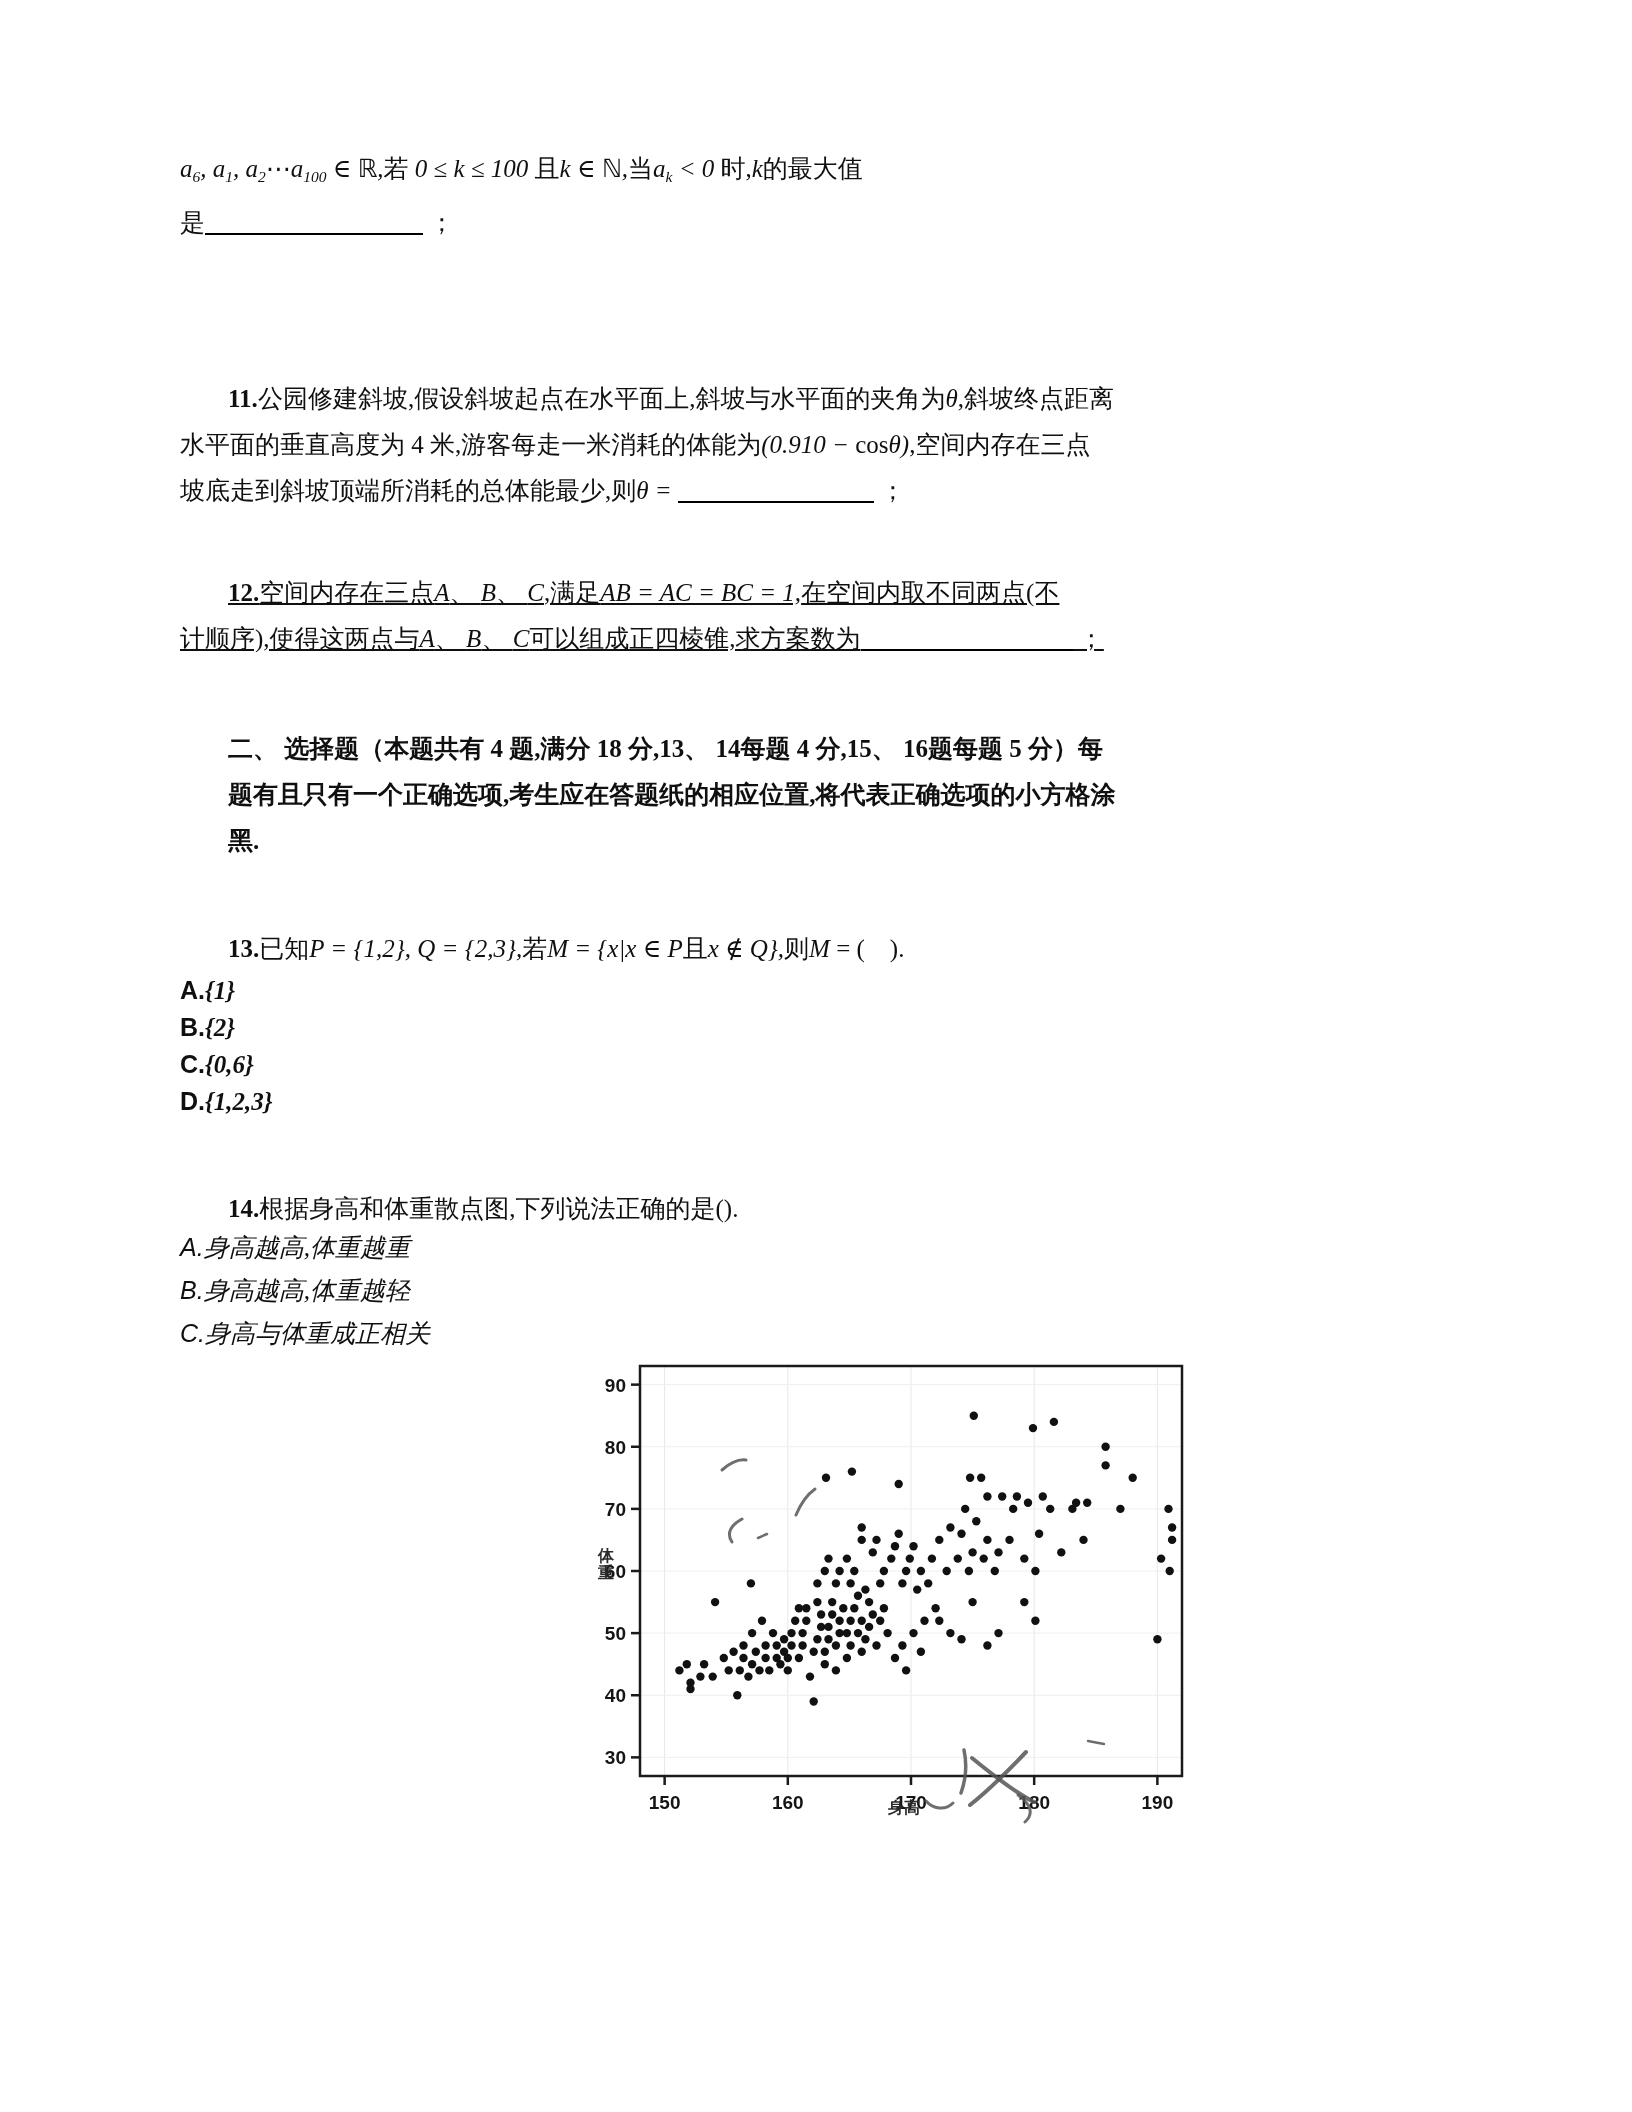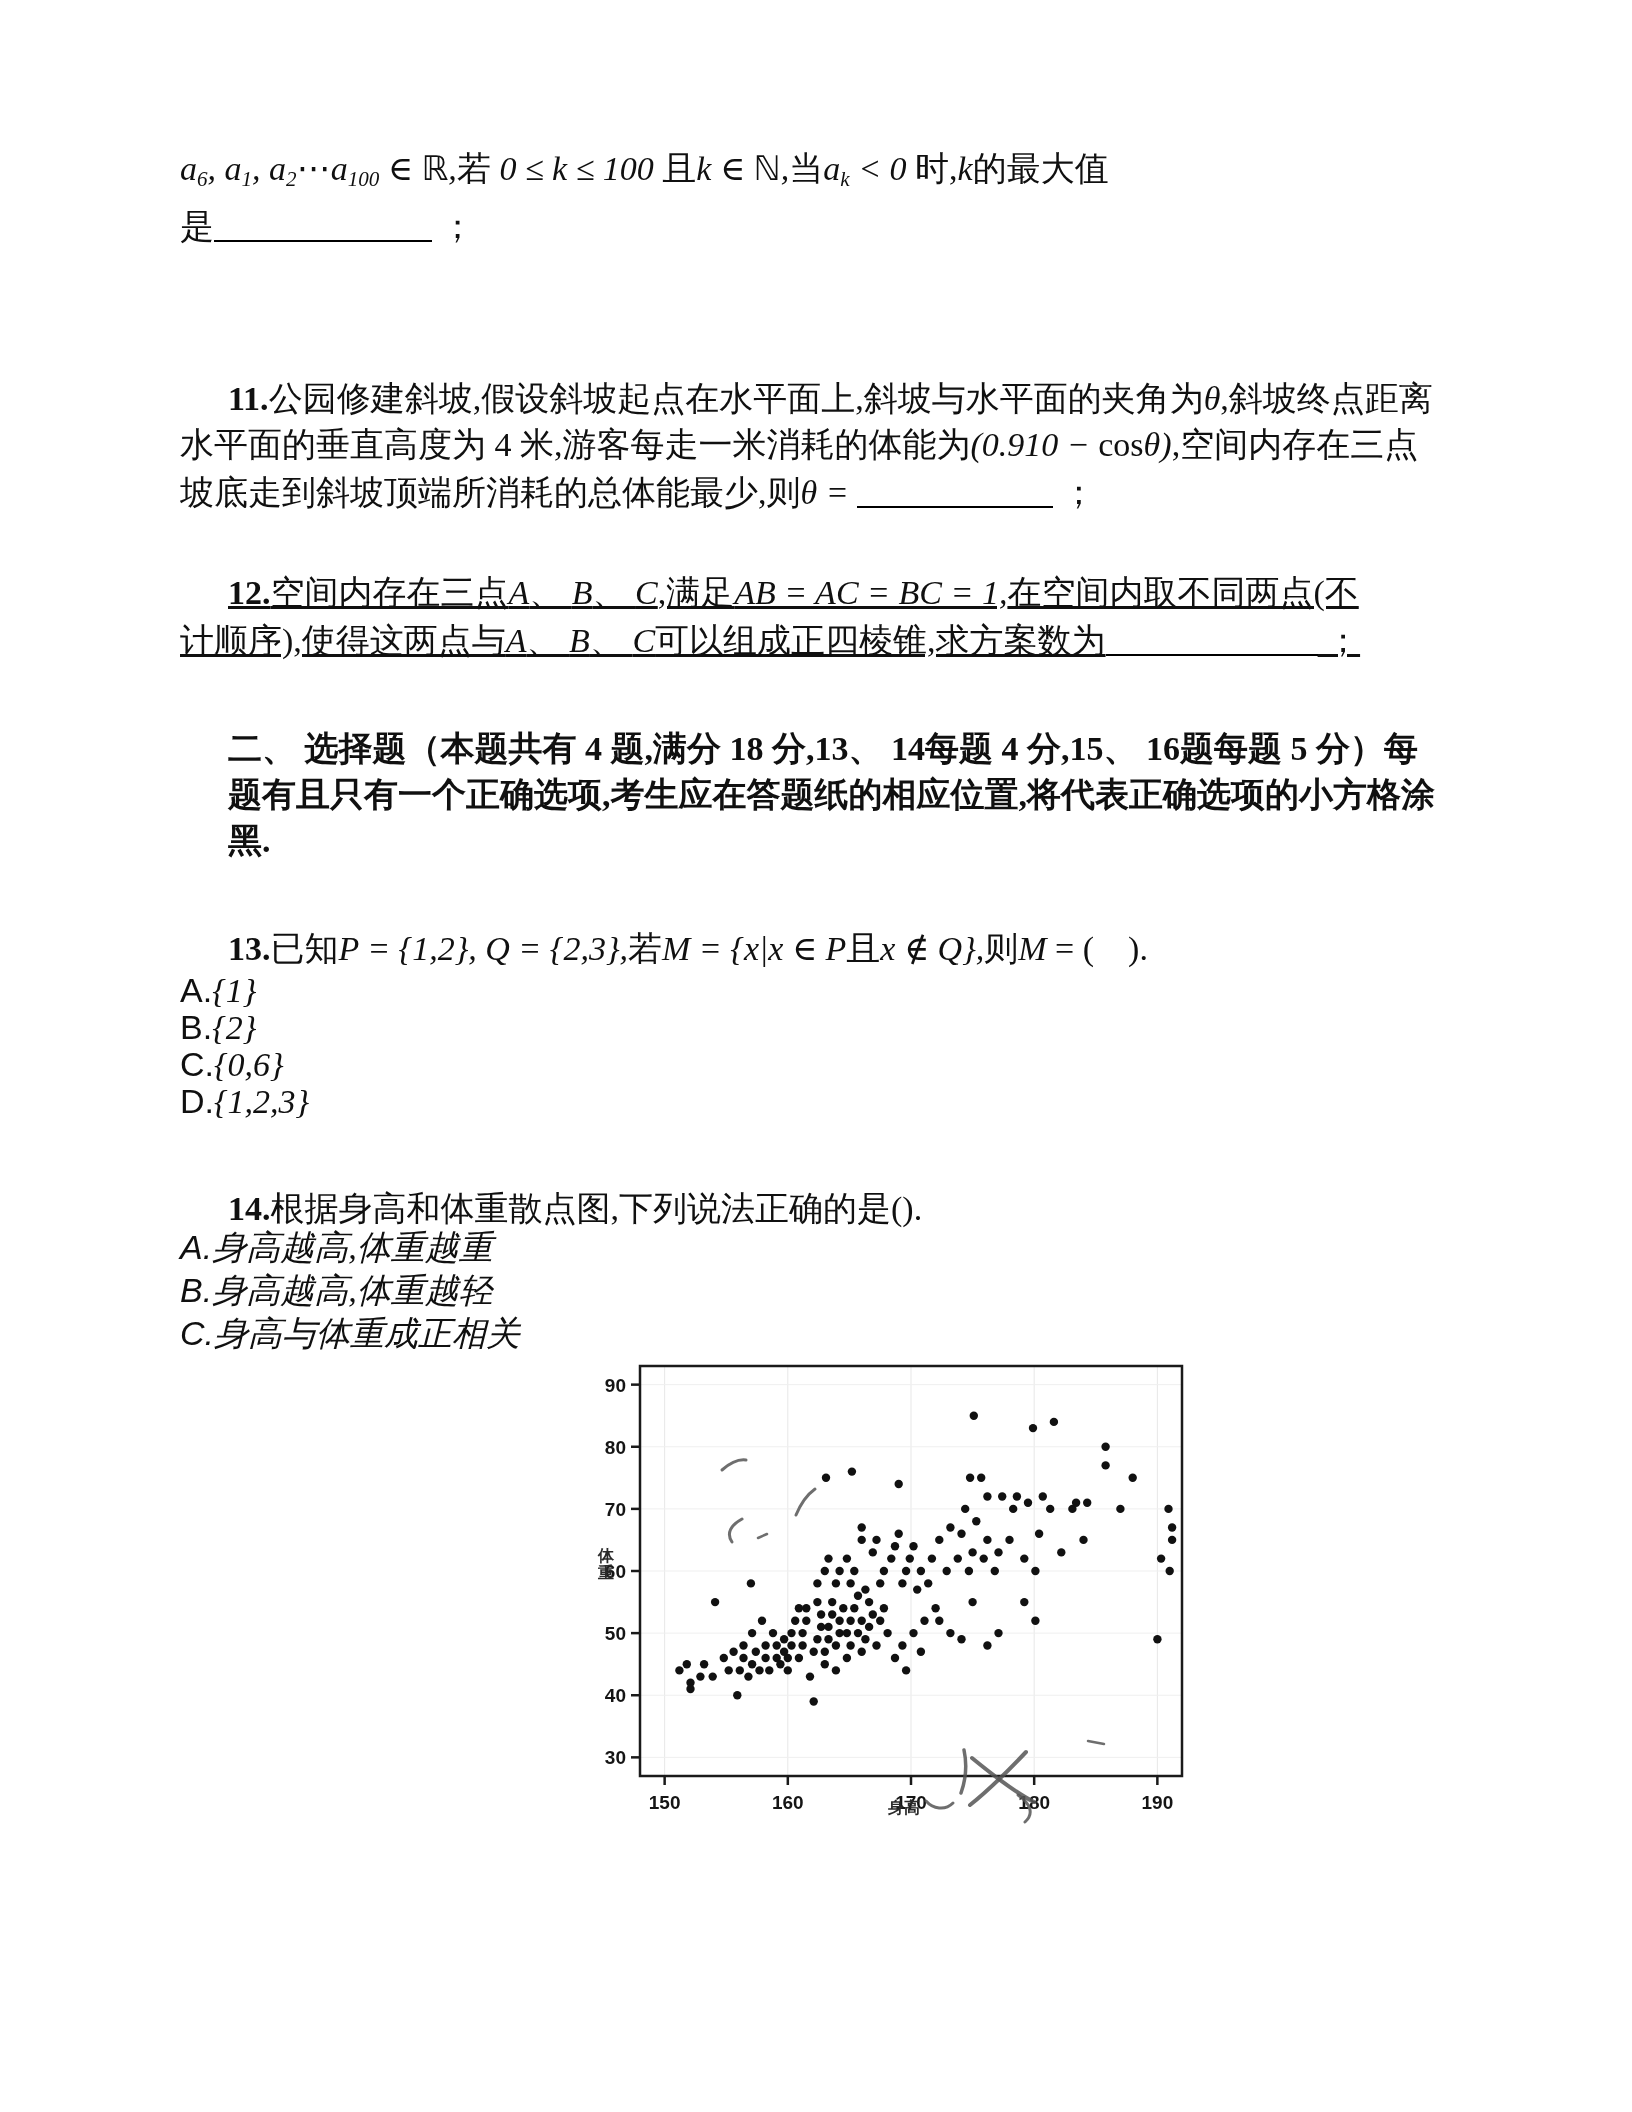--- a/index.html
+++ b/index.html
@@ -1,18 +1,18 @@
 <!DOCTYPE html>
 <html><head>
 <meta charset="utf-8">
 <style>
   html,body{margin:0;padding:0;background:#fff;}
   .page{position:relative;width:1632px;height:2112px;background:#ffffff;overflow:hidden;
         font-family:"Liberation Serif","DejaVu Serif","DejaVu Sans",serif;color:#101010;}
-  .block{position:absolute;left:180px;width:1310px;font-size:34px;line-height:46px;}
+  .block{position:absolute;left:180px;width:1310px;font-size:25px;line-height:46px;}
   .tl{white-space:nowrap;}
   .i{font-style:italic;}
   .b{font-weight:700;margin-left:48px;}
   .sf{font-family:"Liberation Sans","DejaVu Sans",sans-serif;}
   .sub{font-size:0.62em;vertical-align:-0.30em;}
   .blank{display:inline-block;height:1em;border-bottom:2.5px solid #000;vertical-align:baseline;transform:translateY(4px);}
   .opts13 .tl{line-height:37px;}
   .opts14 .tl{line-height:43px;}
   .chart{position:absolute;left:582px;top:1352px;width:620px;height:470px;}
   .chart svg{overflow:visible;display:block;}
@@ -42,21 +42,21 @@
 
   <div class="block" style="top:726px;">
     <div class="tl"><span class="b">二、 选择题（本题共有 4 题,满分 18 分,13、 14每题 4 分,15、 16题每题 5 分）每</span></div>
     <div class="tl"><span class="b">题有且只有一个正确选项,考生应在答题纸的相应位置,将代表正确选项的小方格涂</span></div>
     <div class="tl"><span class="b">黑.</span></div>
   </div>
 
   <div class="block" style="top:926px;">
     <div class="tl"><span class="b">13.</span><span>已知</span><span class="i">P = </span><span class="i">{1,2}, </span><span class="i">Q = </span><span class="i">{2,3},</span><span>若</span><span class="i">M = </span><span class="i">{x|x ∈ P</span><span>且</span><span class="i">x ∉ Q</span><span class="i">},</span><span>则</span><span class="i">M</span><span> = (　).</span></div>
   </div>
-  <div class="block opts13" style="top:972px;">
+  <div class="block opts13" style="top:972px;font-weight:bold;">
     <div class="tl"><span class="sf">A.</span><span class="i">{1}</span></div>
     <div class="tl"><span class="sf">B.</span><span class="i">{2}</span></div>
     <div class="tl"><span class="sf">C.</span><span class="i">{0,6}</span></div>
     <div class="tl"><span class="sf">D.</span><span class="i">{1,2,3}</span></div>
   </div>
 
   <div class="block" style="top:1186px;">
     <div class="tl"><span class="b">14.</span><span>根据身高和体重散点图,下列说法正确的是().</span></div>
   </div>
   <div class="block opts14" style="top:1226px;font-style:italic;">

